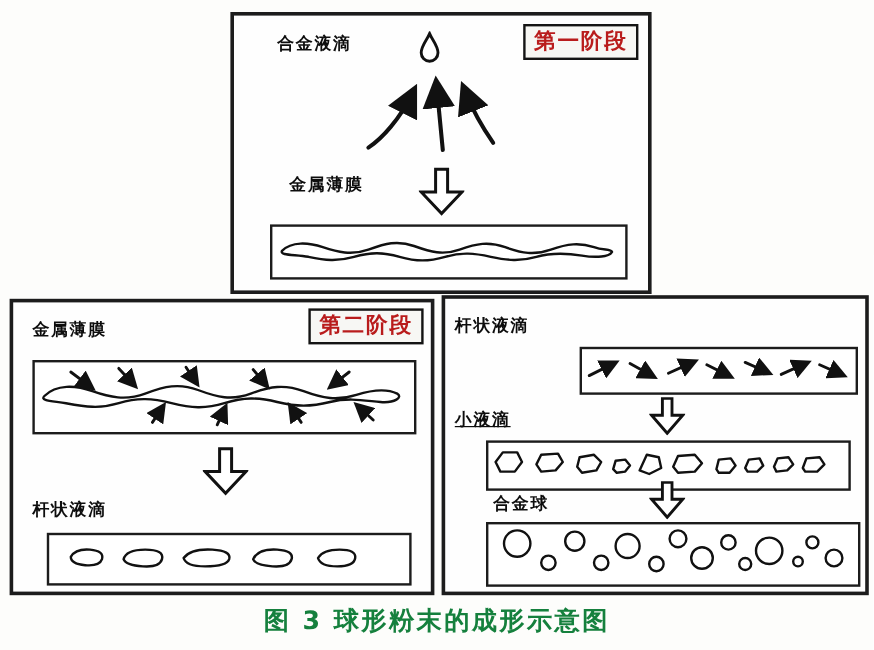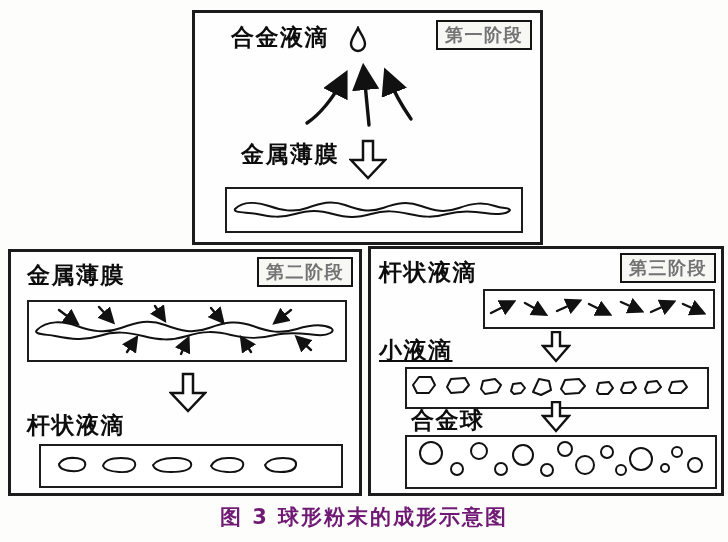--- a/index.html
+++ b/index.html
@@ -2,24 +2,24 @@
 <html><head>
 <meta charset="utf-8">
 <style>
   html,body{margin:0;padding:0;background:#ffffff;}
   .canvas{
     position:relative;width:728px;height:542px;background:#fdfdfb;
     font-family:"DejaVu Sans","Liberation Sans",sans-serif;overflow:hidden;color:#111;
   }
   .panel{position:absolute;border:3px solid #1c1c1c;background:#fefefe;}
   .box{position:absolute;border:2px solid #1c1c1c;background:#fff;}
-  .lbl{position:absolute;font-weight:700;font-size:23px;line-height:22px;letter-spacing:1.5px;color:#0d0d0d;white-space:nowrap;}
-  .badge{position:absolute;border:2px solid #141414;font-weight:700;font-size:18px;line-height:24px;padding:1px 7px;letter-spacing:1.5px;background:#f7f7f4;color:#737373;}
+  .lbl{position:absolute;font-weight:700;font-size:14px;line-height:22px;letter-spacing:1.5px;color:#0d0d0d;white-space:nowrap;}
+  .badge{position:absolute;border:2px solid #141414;font-weight:700;font-size:18px;line-height:24px;padding:1px 7px;letter-spacing:1.5px;background:#f7f7f4;color:#b91c1c;}
   .abs{position:absolute;}
-  .caption{position:absolute;left:0;right:0;top:503px;text-align:center;font-weight:700;font-size:21px;letter-spacing:2px;color:#701a75;}
+  .caption{position:absolute;left:0;right:0;top:503px;text-align:center;font-weight:700;font-size:21px;letter-spacing:2px;color:#15803d;}
   svg{display:block;}
 </style>
 </head>
 <body>
 
 <div class="canvas">
 
   <section class="panel" style="left:192px;top:10px;width:345px;height:229px;">
     <div class="lbl" style="left:36px;top:13px;">合金液滴</div>
 
@@ -92,21 +92,20 @@
           <path d="M62 20 q 2 -8 18 -8 q 16 0 14 8 q -2 7 -16 6 q -14 -1 -16 -6 Z"></path>
           <path d="M112 19 q 6 -8 24 -7 q 16 1 14 8 q -2 6 -20 6 q -16 0 -18 -7 Z"></path>
           <path d="M170 20 q 4 -9 20 -8 q 14 1 12 8 q -2 7 -16 6 q -14 -1 -16 -6 Z"></path>
           <path d="M224 19 q 4 -7 18 -7 q 14 0 13 7 q -1 7 -15 7 q -14 0 -16 -7 Z"></path>
         </g>
       </svg>
     </div>
   </section>
 
   <section class="panel" style="left:368px;top:246px;width:350px;height:244px;">
-    <div class="badge" style="right:5px;top:4px;">第三阶段</div>
     <div class="lbl" style="left:8px;top:12px;">杆状液滴</div>
 
     <div class="box" style="left:112px;top:40px;width:228px;height:36px;">
       <svg width="224" height="32" viewBox="0 0 224 32">
         <defs>
           <marker id="ah3" markerWidth="7" markerHeight="7" refX="4.5" refY="3.5" orient="auto">
             <path d="M0 0 L7 3.5 L0 7 Z" fill="#111"></path>
           </marker>
         </defs>
         <g stroke="#111" stroke-width="2.4" stroke-linecap="round" fill="none">

